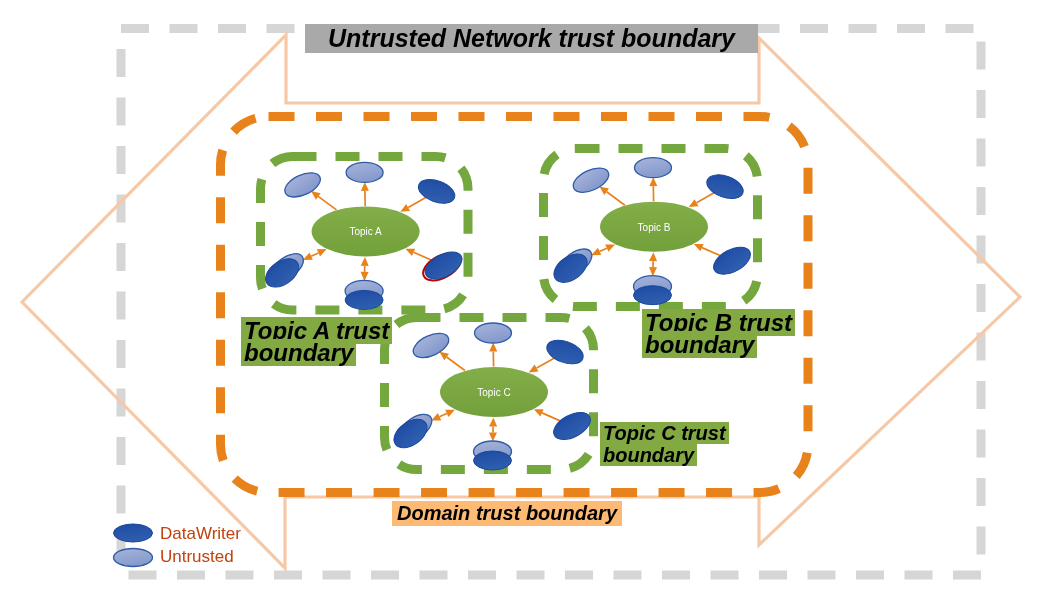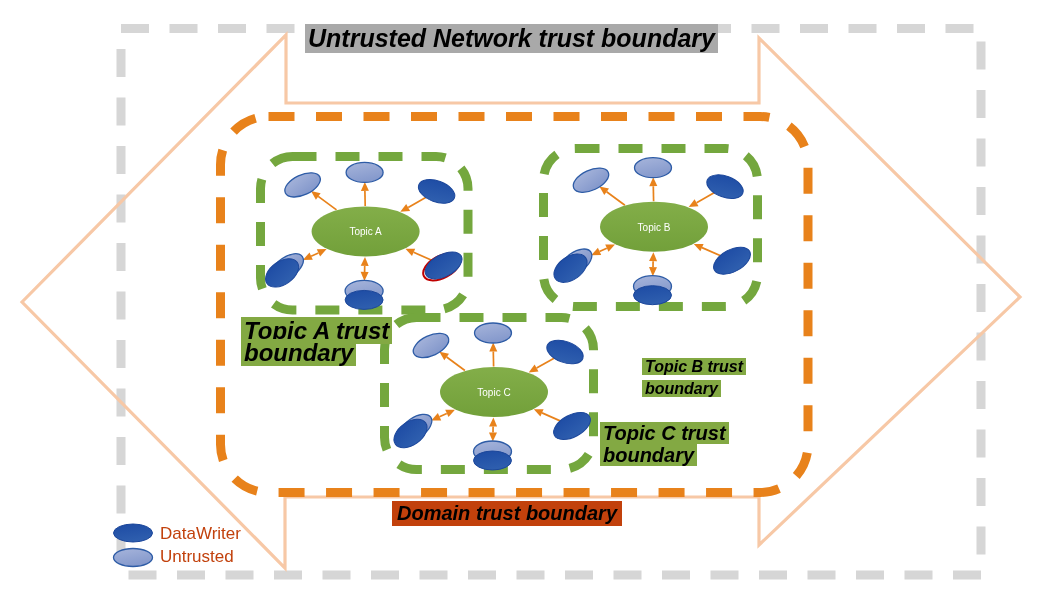--- a/index.html
+++ b/index.html
@@ -100,19 +100,19 @@
         <ellipse cx="493.0" cy="333.0" rx="18.5" ry="10.0" fill="url(#gR)" stroke="#2E5CA6" stroke-width="1.3"></ellipse>
         <ellipse cx="565.0" cy="352.0" rx="19.0" ry="10.5" fill="url(#gW)" stroke="#1C479B" stroke-width="1.0" transform="rotate(20 565.0 352.0)"></ellipse>
         <ellipse cx="416.0" cy="427.5" rx="18.0" ry="10.0" fill="url(#gR)" stroke="#2E5CA6" stroke-width="1.3" transform="rotate(-35 416.0 427.5)"></ellipse>
         <ellipse cx="410.5" cy="433.5" rx="18.5" ry="11.5" fill="url(#gW)" stroke="#1C479B" stroke-width="1.0" transform="rotate(-35 410.5 433.5)"></ellipse>
         <ellipse cx="492.5" cy="451.5" rx="19.0" ry="10.5" fill="url(#gR)" stroke="#2E5CA6" stroke-width="1.3"></ellipse>
         <ellipse cx="492.5" cy="460.5" rx="19.0" ry="9.5" fill="url(#gW)" stroke="#1C479B" stroke-width="1.0"></ellipse>
         <ellipse cx="572.0" cy="426.0" rx="20.0" ry="11.0" fill="url(#gW)" stroke="#1C479B" stroke-width="1.0" transform="rotate(-28 572.0 426.0)"></ellipse>
         <ellipse cx="133" cy="533" rx="19.5" ry="9" fill="url(#gW)" stroke="#1C479B" stroke-width="1"></ellipse>
         <ellipse cx="133" cy="557.5" rx="19.5" ry="9" fill="url(#gR)" stroke="#2E5CA6" stroke-width="1.3"></ellipse>
       </svg></div>
-<div class="lbl" style="left:305px;top:24px;background:#A9A9A9;font-size:25px;line-height:29px;padding:0 3px;">Untrusted Network trust boundary</div>
+<div class="lbl" style="left:305px;top:24px;background:#A9A9A9;font-size:25px;line-height:29px;padding:0 23px;">Untrusted Network trust boundary</div>
 <div class="lbl" style="left:241px;top:320px;font-size:24px;line-height:22px;"><span>Topic A trust</span><br><span>boundary</span></div>
-<div class="lbl" style="left:642px;top:312px;font-size:16px;line-height:22px;margin-top:44px;"><span>Topic B trust</span><br><span>boundary</span></div>
+<div class="lbl" style="left:642px;top:312px;font-size:24px;line-height:22px;"><span>Topic B trust</span><br><span>boundary</span></div>
 <div class="lbl" style="left:600px;top:422px;font-size:20px;line-height:22px;"><span>Topic C trust</span><br><span>boundary</span></div>
-<div class="lbl" style="left:392px;top:501px;background:#c2410c;font-size:20px;line-height:25px;padding:0 5px;">Domain trust boundary</div>
+<div class="lbl" style="left:392px;top:501px;background:#fdba74;font-size:20px;line-height:25px;padding:0 5px;">Domain trust boundary</div>
 <div class="leg" style="left:160px;top:524px;">DataWriter</div>
 <div class="leg" style="left:160px;top:547px;">Untrusted</div>
 </div>
 </body></html>

